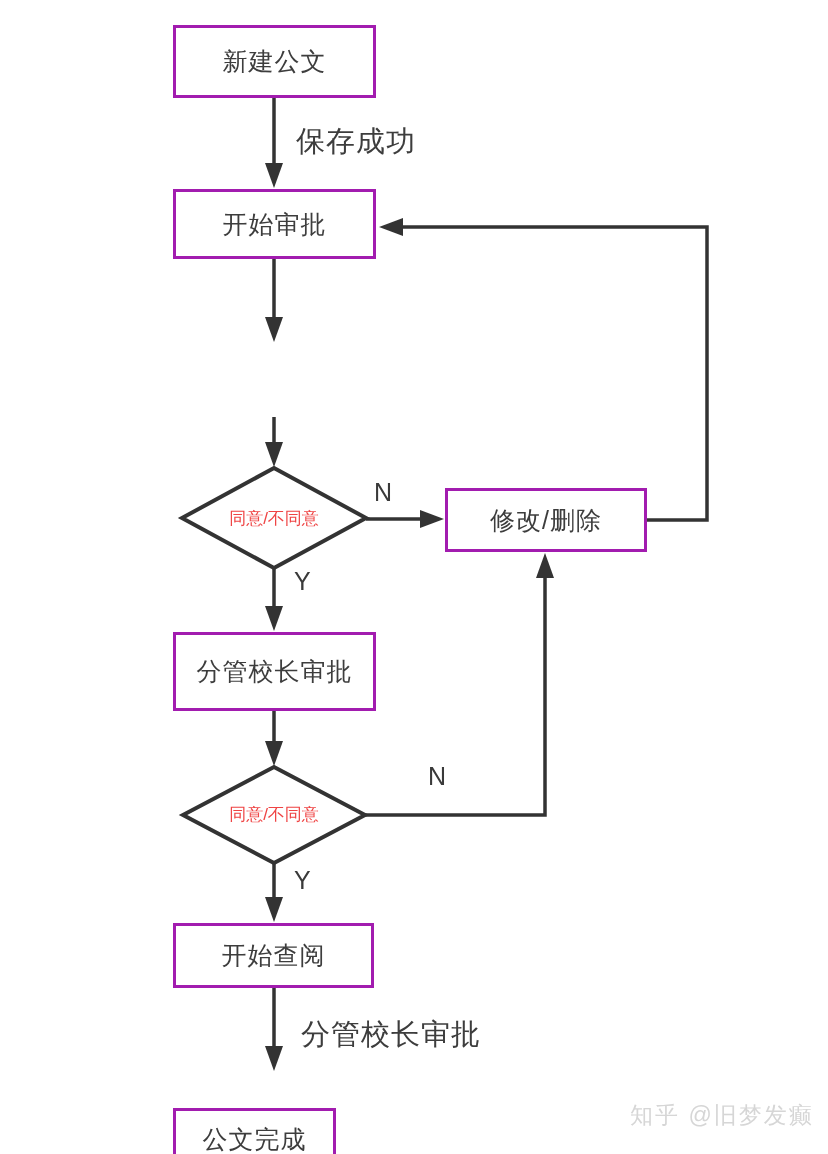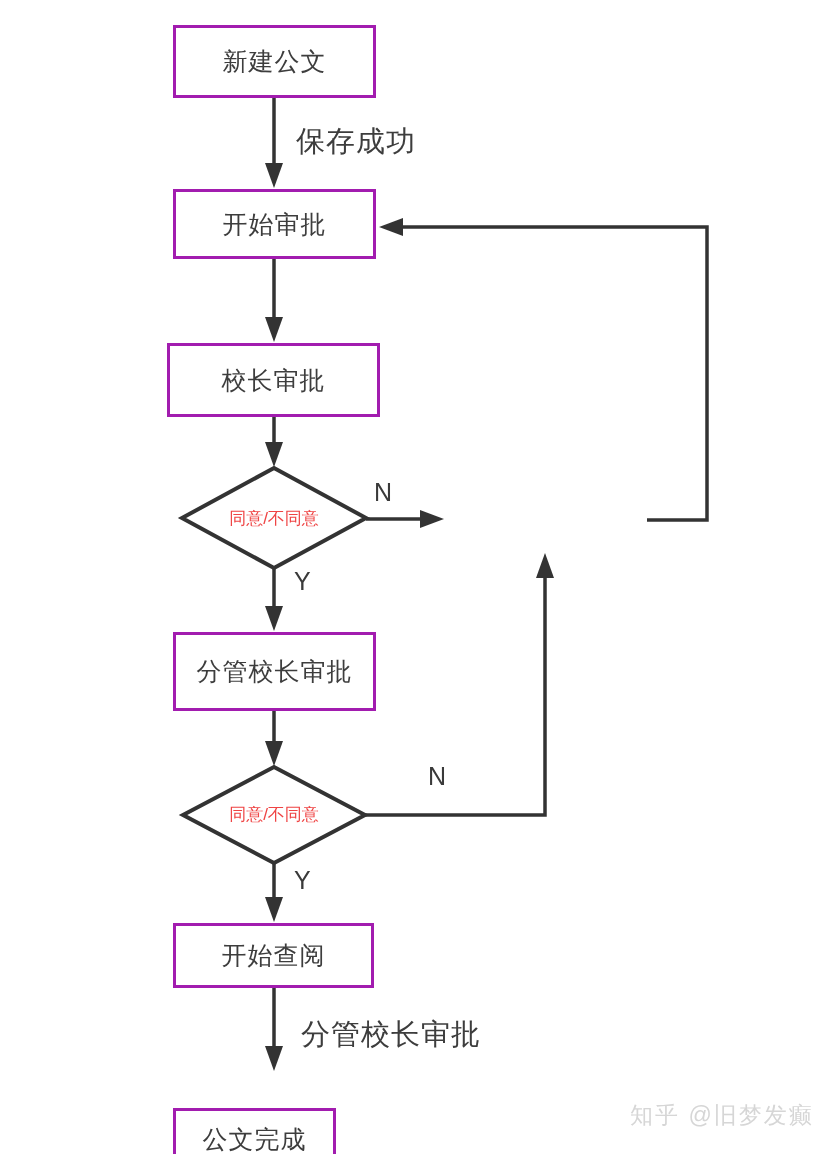--- a/index.html
+++ b/index.html
@@ -103,22 +103,22 @@
     <polygon class="head" points="274,1071 265,1046 283,1046"></polygon>
 
     <polygon class="diamond" points="274,468 366,518 274,568 182,518"></polygon>
     <polygon class="diamond" points="274,767 365,815 274,863 183,815"></polygon>
   </svg>
 
   <div class="node" style="left:173px; top:25px; width:203px; height:73px;">新建公文</div>
 
   <div class="node" style="left:173px; top:189px; width:203px; height:70px;">开始审批</div>
 
-  <div class="node" style="left:167px; top:343px; width:213px; height:74px;">校长审批</div>
 
+  <div class="node" style="left:445px; top:488px; width:202px; height:64px;">修改/删除</div>
 
   <div class="node" style="left:173px; top:632px; width:203px; height:79px;">分管校长审批</div>
 
   <div class="node" style="left:173px; top:923px; width:201px; height:65px;">开始查阅</div>
 
   <div class="node" style="left:173px; top:1108px; width:163px; height:63px;">公文完成</div>
 
   <div class="diamond-label" style="left:182px; top:468px; width:184px; height:100px;">同意/不同意</div>
 
   <div class="diamond-label" style="left:183px; top:765px; width:182px; height:98px;">同意/不同意</div>

